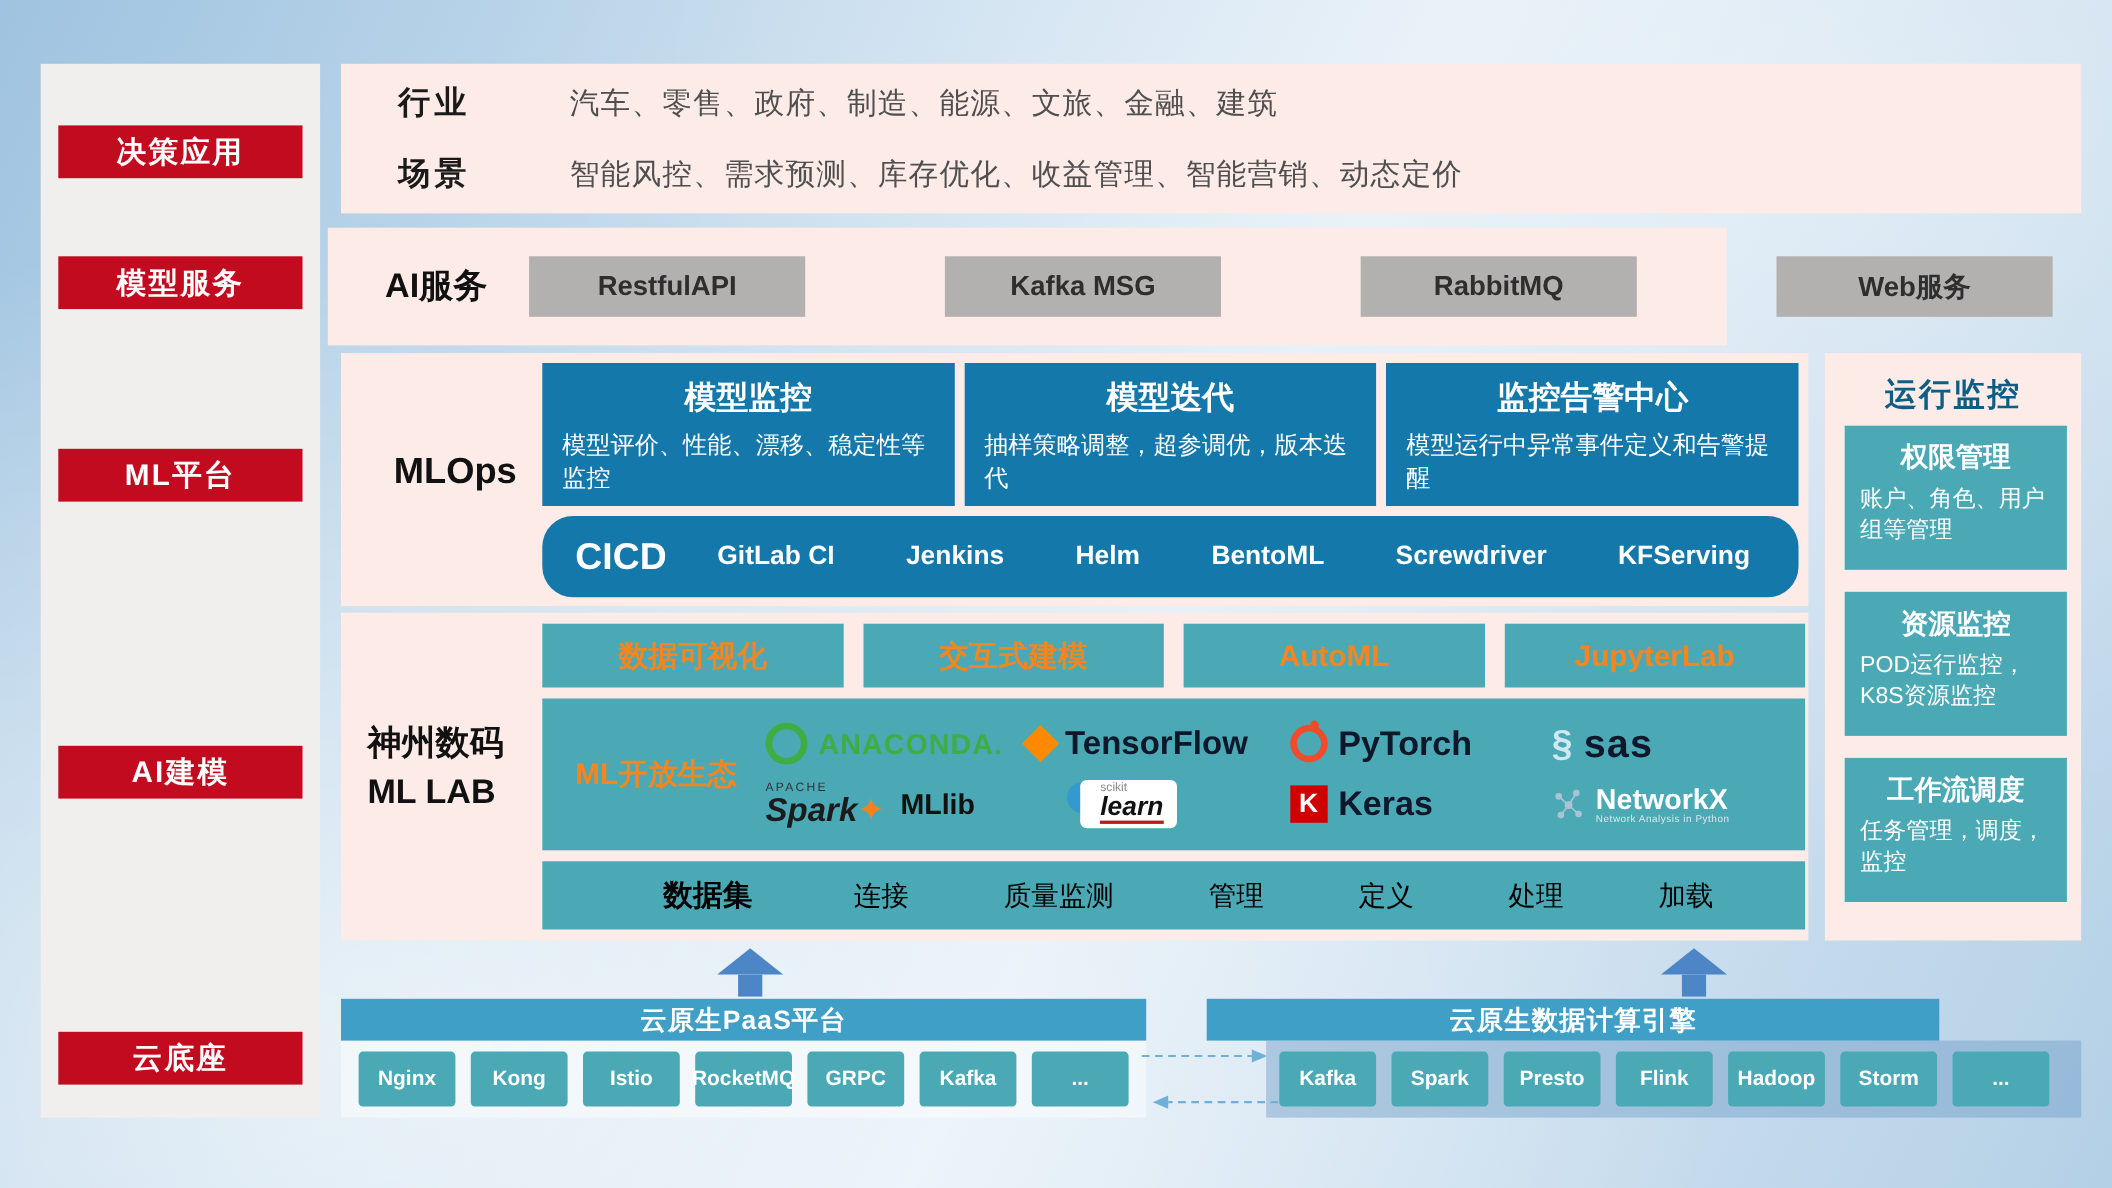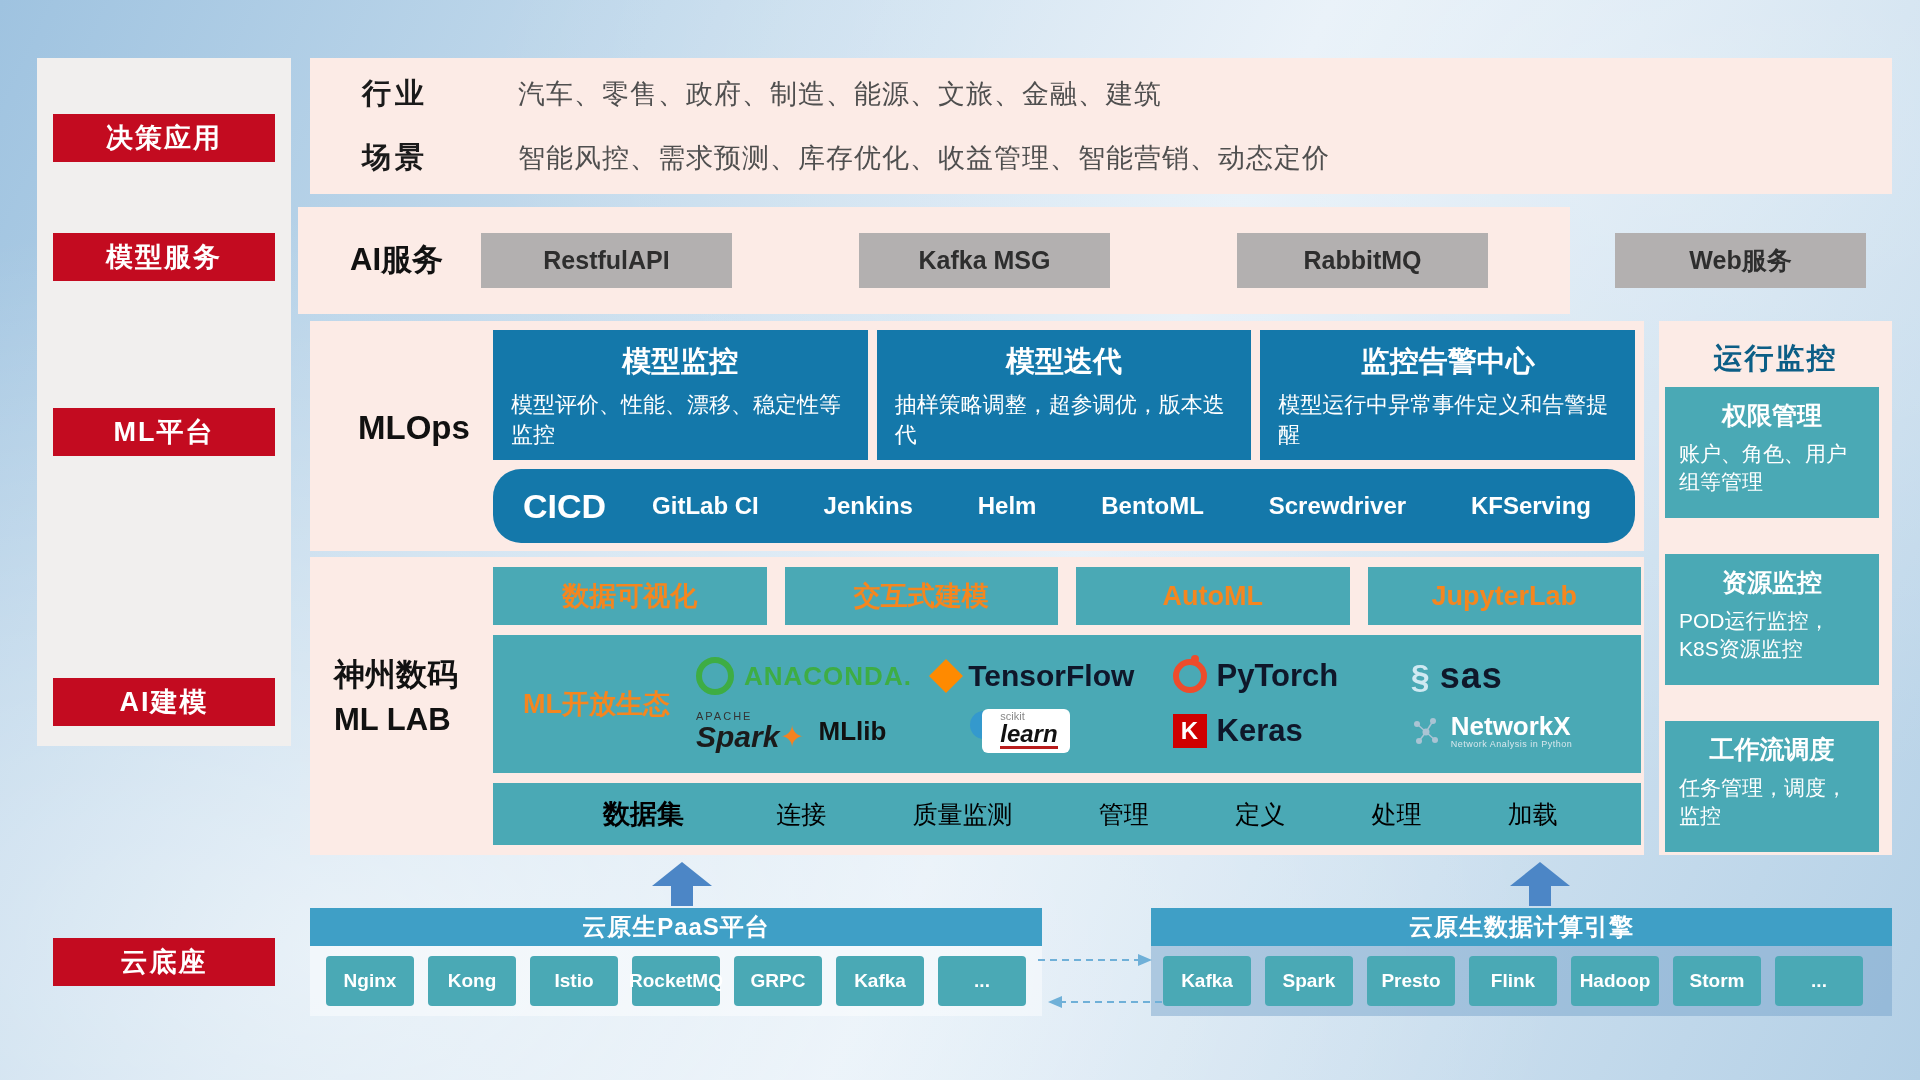--- a/index.html
+++ b/index.html
@@ -6,21 +6,21 @@
   body{
     width:1920px;height:1080px;overflow:hidden;position:relative;
     font-family:"Liberation Sans","DejaVu Sans",sans-serif;
     background:
       radial-gradient(ellipse at 18% 88%, rgba(255,255,255,0.6), transparent 55%),
       radial-gradient(ellipse at 85% 10%, rgba(255,255,255,0.35), transparent 50%),
       linear-gradient(115deg,#9fc3e0 0%,#c6dced 30%,#e3eef7 55%,#b4d0e6 100%);
   }
   .stage{position:absolute;inset:0;}
   
-  .sidebar{position:absolute;left:37px;top:58px;width:254px;height:688px;background:#f1efee;}
+  .sidebar{position:absolute;left:37px;top:58px;width:254px;height:958px;background:#f1efee;}
   .red-btn{position:absolute;left:16px;width:222px;height:48px;background:#c30b20;color:#fff;
     font-size:27px;font-weight:bold;display:flex;align-items:center;justify-content:center;letter-spacing:2px;}
   
   .panel{position:absolute;background:#fcebe6;}
   
   .industry{left:310px;top:58px;width:1582px;height:136px;display:flex;flex-direction:column;justify-content:center;gap:24px;}
   .ind-row{display:flex;align-items:center;padding-left:52px;}
   .ind-label{font-size:29px;font-weight:bold;color:#1a1a1a;width:120px;letter-spacing:4px;}
   .ind-value{font-size:27px;color:#4f4f4f;margin-left:36px;letter-spacing:1px;}
   
@@ -79,36 +79,36 @@
   .nx-title{color:#fff;font-size:26px;font-weight:bold;}
   .nx-sub{color:#d9e8ee;font-size:9px;letter-spacing:0.5px;}
   .data-row{position:absolute;left:183px;top:226px;width:1148px;height:62px;background:#4aa9b5;
     display:flex;align-items:center;}
   .data-label{color:#000000;font-size:27px;font-weight:bold;margin-left:110px;width:130px;flex:none;}
   .data-items{flex:1;display:flex;justify-content:space-around;padding-right:40px;}
   .data-item{color:#000000;font-size:25px;}
   
   .monitor{left:1659px;top:321px;width:233px;height:534px;}
   .mon-title{text-align:center;margin-top:18px;font-size:29px;font-weight:bold;color:#0c5e86;letter-spacing:2px;}
-  .mon-cards{position:absolute;top:66px;left:6px;right:13px;display:flex;flex-direction:column;gap:36px;}
+  .mon-cards{position:absolute;top:66px;left:18px;right:13px;display:flex;flex-direction:column;gap:20px;}
   .mon-card{background:#4aa9b5;height:131px;color:#fff;box-sizing:border-box;padding-top:12px;}
   .mon-card .ttl{text-align:center;font-size:25px;font-weight:bold;margin-bottom:8px;}
   .mon-card .dsc{font-size:21px;padding:0 14px;line-height:1.35;}
   
   .up-arrow{position:absolute;width:60px;height:44px;}
   .up-arrow .tri{width:0;height:0;border-left:30px solid transparent;border-right:30px solid transparent;
     border-bottom:24px solid #4c86c6;}
   .up-arrow .stem{width:22px;height:20px;background:#4c86c6;margin:0 auto;}
   .strip{position:absolute;height:70px;top:946px;}
   .strip-left{left:310px;width:732px;background:rgba(255,255,255,0.45);}
   .strip-right{left:1151px;width:741px;background:rgba(110,158,200,0.45);}
   .cloud-bar{position:absolute;top:908px;height:38px;background:#3f9fc6;color:#fff;font-size:24px;font-weight:bold;
     display:flex;align-items:center;justify-content:center;letter-spacing:1px;}
   .bar-paas{left:310px;width:732px;}
-  .bar-engine{left:1151px;width:741px;}
+  .bar-engine{left:1097px;width:666px;}
   .tech-row{position:absolute;top:956px;display:flex;gap:14px;}
   .row-paas{left:326px;}
   .row-engine{left:1163px;}
   .tech-btn{width:88px;height:50px;background:#4aa9b5;color:#fff;font-size:19px;font-weight:bold;border-radius:4px;
     display:flex;align-items:center;justify-content:center;text-align:center;line-height:1.1;padding:0 2px;box-sizing:border-box;}
   .dashed-arrows{position:absolute;left:1036px;top:946px;}
 </style>
 </head>
 <body>
 

